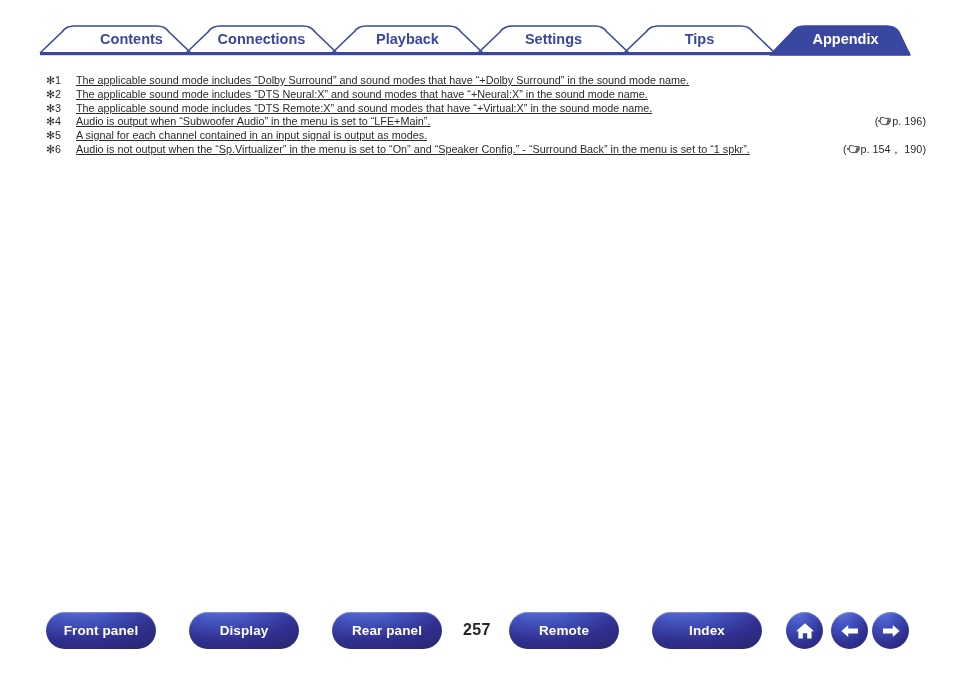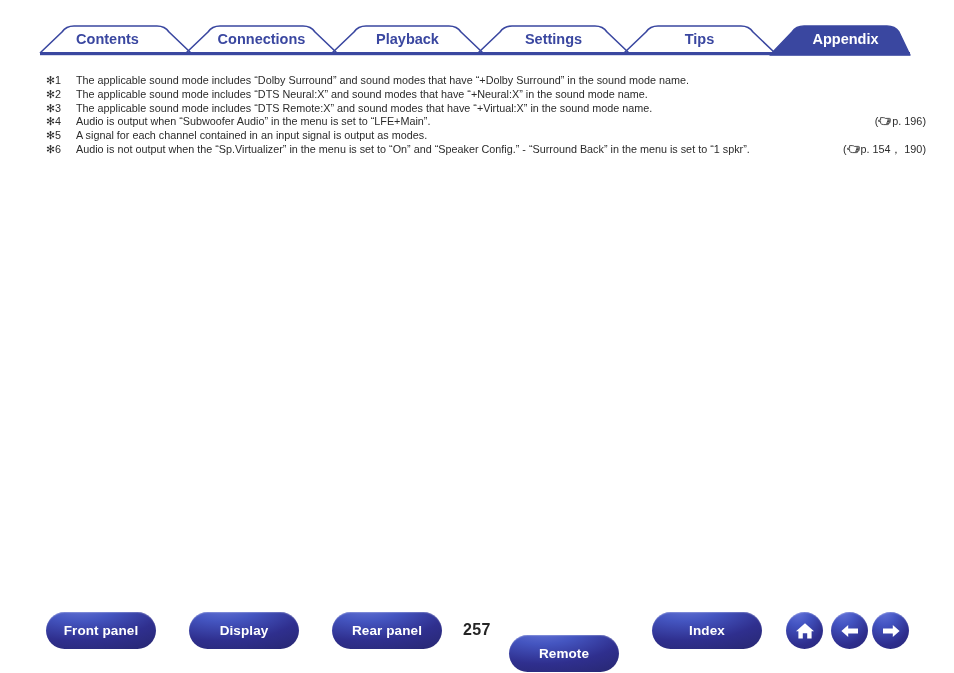--- a/index.html
+++ b/index.html
@@ -59,20 +59,21 @@
   .note-marker {
     display: inline-flex;
     align-items: baseline;
     width: 30px;
     flex: 0 0 30px;
     color: #2b2b2b;
     font-size: 10.8px;
   }
   .note-text {
     flex: 1 1 auto;
+    text-decoration: underline;
   }
   .pageref {
     display: inline;
     white-space: nowrap;
   }
   .hand-icon {
     display: inline-block;
     vertical-align: -1px;
     margin-right: 1px;
   }
@@ -144,21 +145,21 @@
       <path d="M 478,53 L 500,32 Q 504,26 512,26 L 595,26 Q 603,26 607,32 L 629,53"></path>
 
       <path d="M 624,53 L 646,32 Q 650,26 658,26 L 741,26 Q 749,26 753,32 L 775,53"></path>
     </g>
 
     <path d="M 770,55 L 792,32 Q 796,26 804,26 L 887,26 Q 895,26 899,32 L 910,55 Z" fill="#3a47a0" stroke="#3a47a0" stroke-width="1.4" stroke-linejoin="round"></path>
 
     <rect x="40" y="52" width="870" height="3.2" fill="#3a47a0"></rect>
   </svg>
 
-  <div class="tab-label" style="left:66px;  top:32px; width:83px;">Contents</div>
+  <div class="tab-label" style="left:90px;  top:32px; width:83px;">Contents</div>
   <div class="tab-label" style="left:210px; top:32px; width:103px;">Connections</div>
   <div class="tab-label" style="left:366px; top:32px; width:83px;">Playback</div>
   <div class="tab-label" style="left:512px; top:32px; width:83px;">Settings</div>
   <div class="tab-label" style="left:658px; top:32px; width:83px;">Tips</div>
   <div class="tab-label active" style="left:804px; top:32px; width:83px;">Appendix</div>
 </div>
 
 <div id="notes">
 
   <div class="note-row">
@@ -204,21 +205,21 @@
 </div>
 
 <div id="footer">
 
   <div class="pill" style="left:46px;  width:110px;">Front panel</div>
   <div class="pill" style="left:189px; width:110px;">Display</div>
   <div class="pill" style="left:332px; width:110px;">Rear panel</div>
 
   <div class="pagenum" style="left:463px;">257</div>
 
-  <div class="pill" style="left:509px; width:110px;margin-top:23px;">Remote</div>
+  <div class="pill" style="left:509px; width:110px;">Remote</div>
   <div class="pill" style="left:652px; width:110px;">Index</div>
 
   <div class="circbtn" style="left:786px;">
     <span>
       <svg width="22" height="20" viewBox="0 0 22 20" xmlns="http://www.w3.org/2000/svg">
         <path d="M11 2.3 L20 10.2 L17.6 10.2 L17.6 17.6 L13.2 17.6 L13.2 12.2 L8.8 12.2 L8.8 17.6 L4.4 17.6 L4.4 10.2 L2 10.2 Z" fill="#ffffff"></path>
       </svg>
     </span>
   </div>
 

